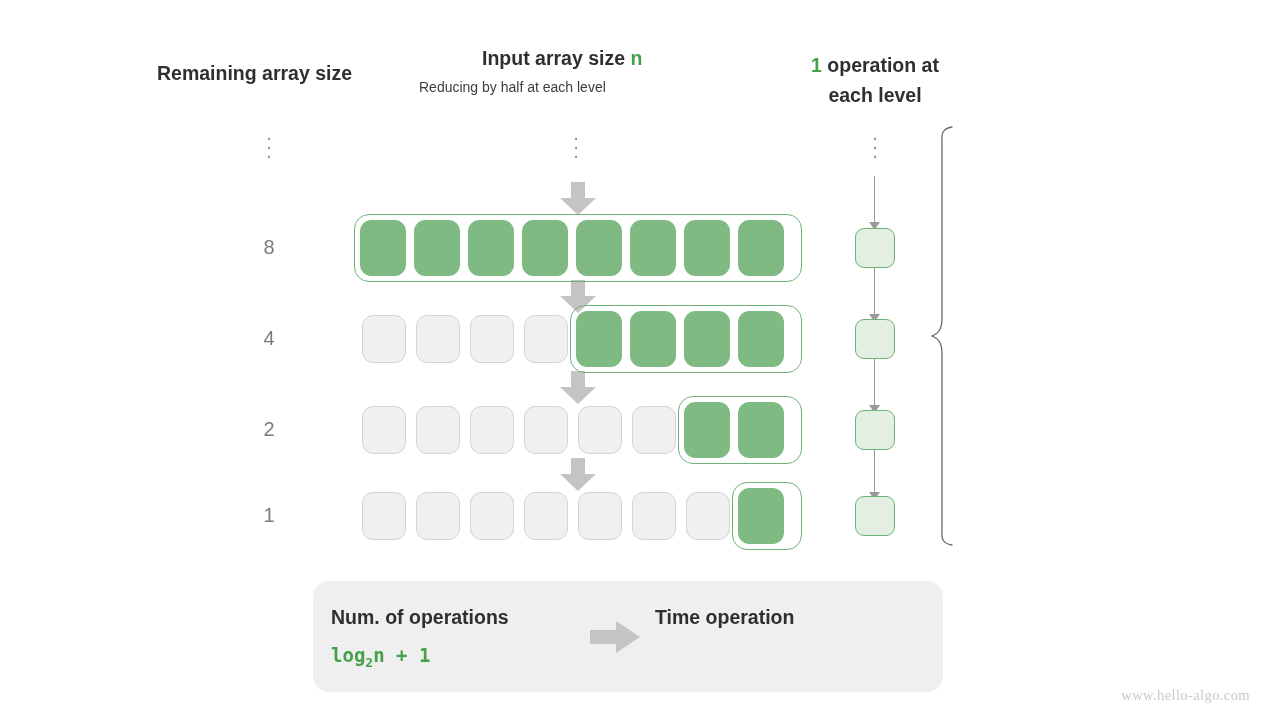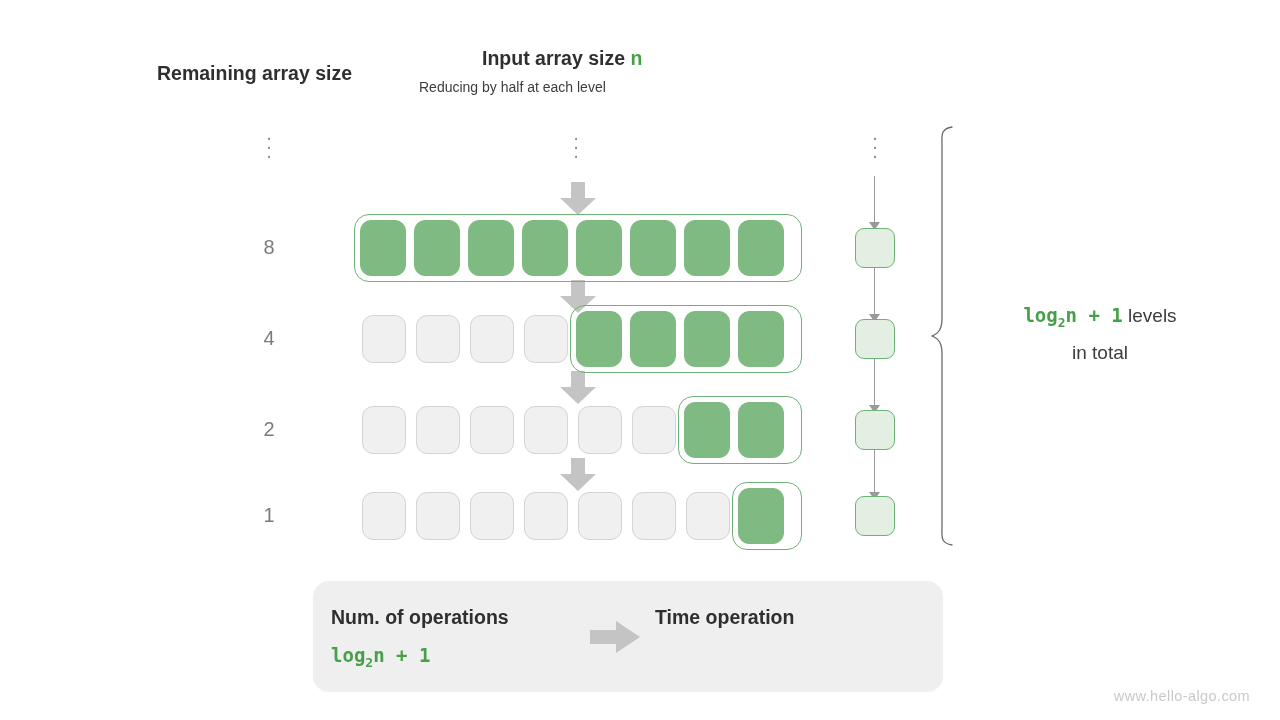--- a/index.html
+++ b/index.html
@@ -64,36 +64,40 @@
   .sum-title{position:absolute;top:25px;left:0;width:100%;
              font-size:19.5px;font-weight:bold;color:#2f2f2f;}
   .sum-val{position:absolute;top:63px;left:0;width:100%;font-size:19px;}
   .sum-val .m{font-family:"DejaVu Sans Mono",monospace;font-weight:bold;color:#46a04a;}
   .sum-val .m sub{font-size:13px;}
   .sum-val .t{font-weight:bold;color:#3a9188;}
   .sum-val .tm{font-family:"DejaVu Sans Mono",monospace;font-weight:bold;color:#3a9188;}
   #sum-arrow{position:absolute;left:590px;top:620px;width:52px;height:34px;}
 
   
-  #wm{position:absolute;right:30px;bottom:16px;font-family:Liberation Sans, sans-serif;
+  #wm{position:absolute;right:30px;bottom:16px;font-family:Liberation Serif, serif;
       font-size:14.5px;color:#c9c9c9;letter-spacing:.4px;}
 </style>
 </head>
 <body>
 
 <div class="stage">
 
   <div class="hdr" id="hdr-mid">
     <span>Input array size </span><span class="g">n</span>
   </div>
 
   <div class="hdr" id="hdr-left">Remaining array size</div>
 
   <div class="hdr" id="hdr-mid-sub">Reducing by half at each level</div>
 
+  <div class="hdr" id="hdr-right">
+    <span class="g">1</span><span> operation at</span><br>
+    <span>each level</span>
+  </div>
 
   <div class="vdots" style="top:133px">
     <span>·</span>
     <span>·</span>
     <span>·</span>
   </div>
   <div class="size-lbl" style="top:236px">8</div>
   <div class="size-lbl" style="top:327px">4</div>
   <div class="size-lbl" style="top:418px">2</div>
   <div class="size-lbl" style="top:504px">1</div>
@@ -210,24 +214,20 @@
       </svg></div>
 
   <div class="op-box" style="top:496px"></div>
 
   <div id="brace">
     <svg width="32" height="420" viewBox="0 0 32 420">
       <path d="M22 1 C10 3 12 10 12 20 L12 192 C12 203 9 207 2 210 C9 213 12 217 12 228 L12 400 C12 410 10 417 22 419" fill="none" stroke="#6a6a6a" stroke-width="1.3" stroke-linecap="round"></path>
     </svg>
   </div>
 
-  <div id="note">
-    <span class="mono-g"><span>log</span><sub>2</sub><span>n + 1</span></span><span>  levels</span><br>
-    <span>in total</span>
-  </div>
 
   <div id="summary">
     <div class="sum-col" id="sum-left">
       <div class="sum-title">Num. of operations</div>
       <div class="sum-val">
         <span class="m"><span>log</span><sub>2</sub><span>n + 1</span></span>
       </div>
     </div>
     <div class="sum-col" id="sum-right">
       <div class="sum-title">Time operation</div>

